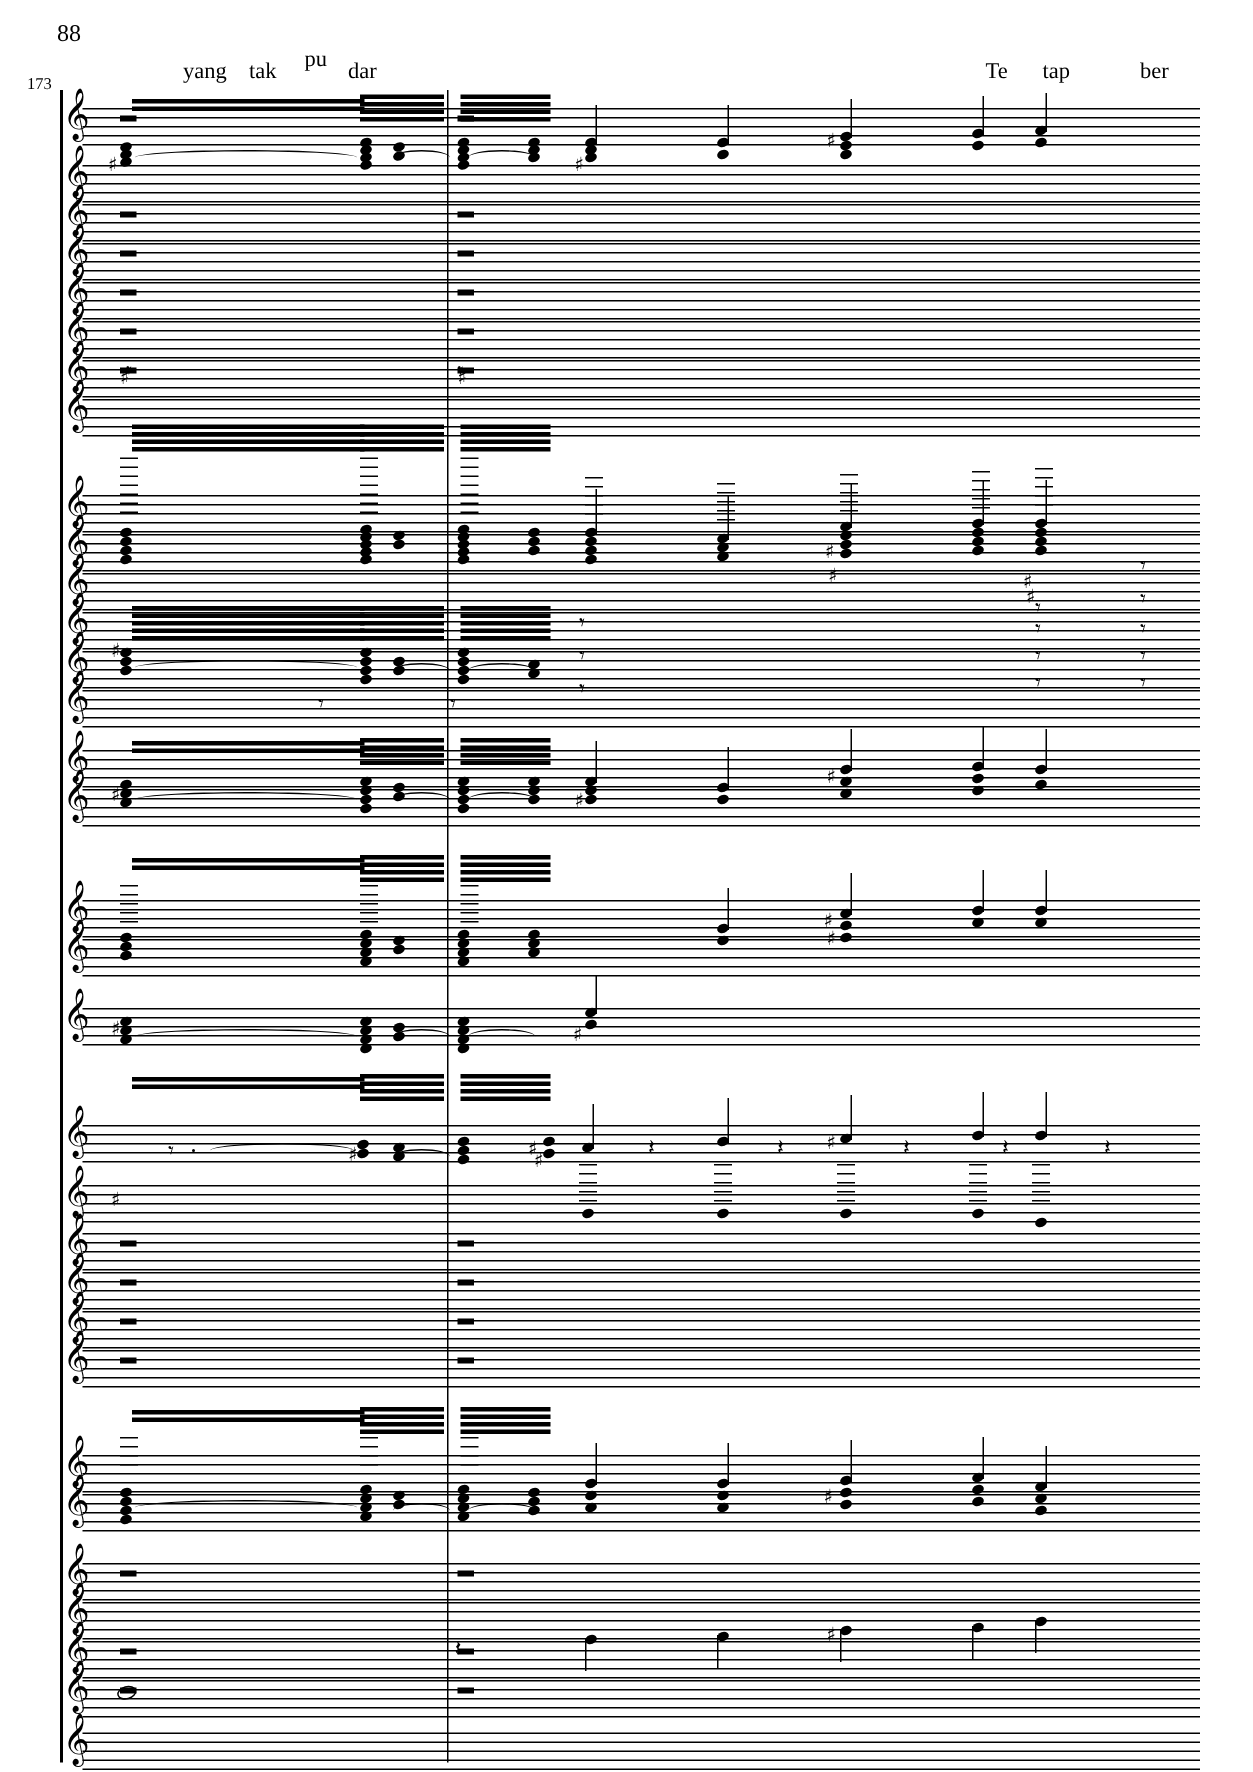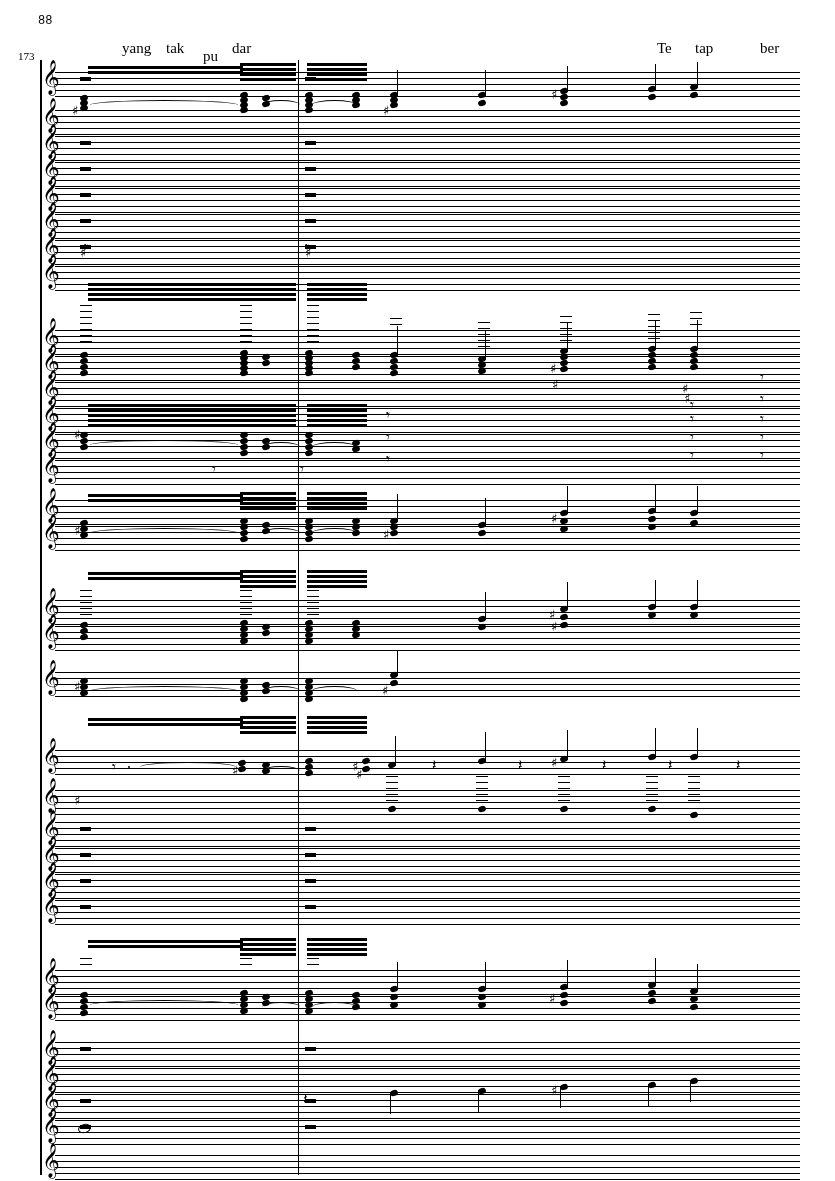--- a/index.html
+++ b/index.html
@@ -1,19 +1,19 @@
 <!DOCTYPE html>
 <html><head>
 <meta charset="utf-8">
 <style>
   html,body{margin:0;padding:0;background:#ffffff;}
   body{width:835px;height:1181px;position:relative;font-family:"Liberation Serif",serif;color:#000;}
   .page{position:relative;width:835px;height:1181px;overflow:hidden;}
 
-  .page-number{position:absolute;left:38px;top:14px;font-size:12px;font-family:Liberation Mono, monospace;}
+  .page-number{position:absolute;left:38px;top:14px;font-size:16px;font-family:Liberation Serif, serif;}
   .measure-number{position:absolute;left:18px;top:50px;font-size:11px;font-family:"Liberation Serif",serif;}
 
   .lyric{position:absolute;font-size:15px;font-family:"Liberation Serif",serif;white-space:nowrap;}
 
   
   .staff{position:absolute;left:55px;width:745px;}
   .staff .ln{position:absolute;left:0;width:745px;height:1px;background:#000;}
 
   
   .barline{position:absolute;width:1px;background:#000;}
@@ -46,21 +46,21 @@
 </head>
 <body>
 
 <div class="page">
 
   <div class="page-number">88</div>
   <div class="measure-number">173</div>
 
   <div class="lyric" style="left:122px;top:40px">yang</div>
   <div class="lyric" style="left:166px;top:40px">tak</div>
-  <div class="lyric" style="left:203px;top:48px">pu</div>
+  <div class="lyric" style="left:203px;top:32px">pu</div>
   <div class="lyric" style="left:232px;top:40px">dar</div>
   <div class="lyric" style="left:657px;top:40px">Te</div>
   <div class="lyric" style="left:695px;top:40px">tap</div>
   <div class="lyric" style="left:760px;top:40px">ber</div>
 
   <div class="sysline" style="left:40px;top:60px;height:1115px"></div>
 
   <div class="barline" style="left:298px;top:60px;height:1115px"></div>
 
   <div id="staves">

